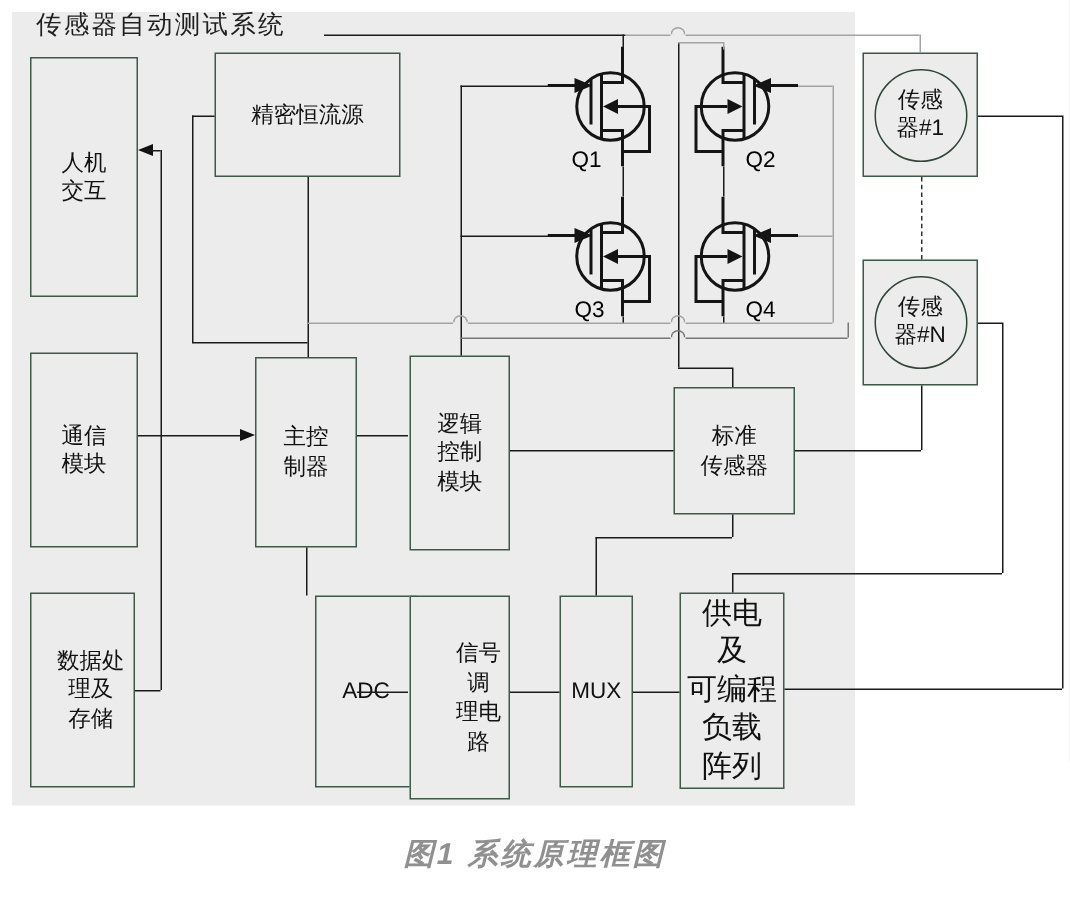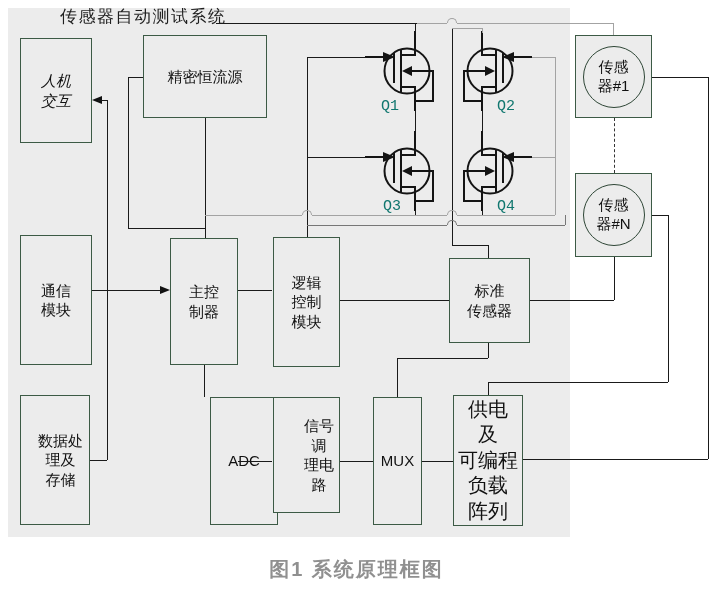--- a/index.html
+++ b/index.html
@@ -3,25 +3,25 @@
 <meta charset="utf-8">
 <style>
   html,body{margin:0;padding:0;}
   body{
     width:713px;height:598px;position:relative;background:#ffffff;
     font-family:"Liberation Sans",sans-serif;overflow:hidden;
   }
   .panel{position:absolute;left:8px;top:8px;width:562px;height:529px;background:#ececec;}
   .diagram-title{
     position:absolute;left:24px;top:5px;font-size:17px;color:#1f1f1f;
-    letter-spacing:1.5px;white-space:nowrap;margin-left:36px;
+    letter-spacing:1.5px;white-space:nowrap;
   }
   .caption{
     position:absolute;left:0;top:556px;width:713px;text-align:center;
-    font-size:20px;font-weight:bold;color:#909090;letter-spacing:2px;
+    font-size:20px;font-weight:bold;color:#909090;letter-spacing:2px;font-style:italic;
   }
   .box{
     position:absolute;background:#ececec;border:1px solid #3c5a45;
     display:flex;align-items:center;justify-content:center;text-align:center;
     font-size:15px;line-height:1.3;color:#111;white-space:pre-line;box-sizing:border-box;
   }
   .box.small-text{font-size:20px;line-height:1.28;}
   .sensor-circle{
     width:60px;height:60px;border:1.5px solid #2e4636;border-radius:50%;
     display:flex;align-items:center;justify-content:center;text-align:center;
@@ -34,46 +34,46 @@
     position:absolute;width:10px;height:5px;border:1px solid #1a1a1a;border-bottom:none;
     border-radius:5px 5px 0 0;background:transparent;box-sizing:border-box;
   }
   .hop.g{border-color:#a3a3a3;}
   .hop.d{border-color:#777777;}
   .ar{position:absolute;width:0;height:0;border-style:solid;border-color:transparent;}
   .ar.right{border-width:4px 0 4px 10px;border-left-color:#111;}
   .ar.left{border-width:4px 10px 4px 0;border-right-color:#111;}
   .dashline{position:absolute;width:0;border-left:1px dashed #333;}
   .mosfet{position:absolute;}
-  .qlabel{position:absolute;font-family:Liberation Mono, monospace;font-size:15px;color:#0f766e;}
+  .qlabel{position:absolute;font-family:Liberation Sans, sans-serif;font-size:15px;color:#000000;}
 </style>
 </head>
 <body>
 
 <div class="panel"></div>
 
 <div class="diagram-title">传感器自动测试系统</div>
 
-<div class="box" style="left:20px;top:38px;width:72px;height:105px;font-style:italic;">人机
+<div class="box" style="left:20px;top:38px;width:72px;height:160px;">人机
 交互</div>
 <div class="box" style="left:143px;top:35px;width:124px;height:83px;">精密恒流源</div>
 <div class="box" style="left:20px;top:235px;width:72px;height:130px;">通信
 模块</div>
 <div class="box" style="left:170px;top:238px;width:68px;height:127px;">主控
 制器</div>
 <div class="box" style="left:273px;top:237px;width:67px;height:130px;">逻辑
 控制
 模块</div>
 <div class="box" style="left:449px;top:258px;width:81px;height:85px;">标准
 传感器</div>
 <div class="box" style="left:20px;top:395px;width:70px;height:130px;padding-left:11px;">数据处
 理及
 存储</div>
 <div class="box" style="left:170px;top:397px;width:68px;height:128px;margin-left:40px;">ADC</div>
-<div class="box" style="left:273px;top:397px;width:67px;height:116px;padding-left:25px;">信号调
+<div class="box" style="left:273px;top:397px;width:67px;height:136px;padding-left:25px;">信号调
 理电路</div>
 <div class="box" style="left:373px;top:397px;width:49px;height:128px;">MUX</div>
 <div class="box small-text" style="left:453px;top:395px;width:70px;height:131px;">供电
 及
 可编程
 负载
 阵列</div>
 
 <div class="box" style="left:575px;top:35px;width:77px;height:83px;">
   <div class="sensor-circle">传感

